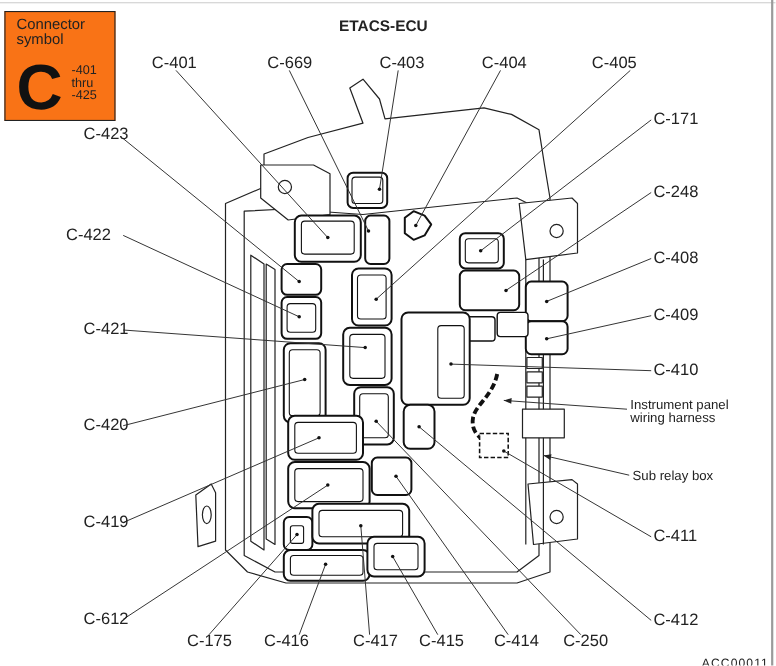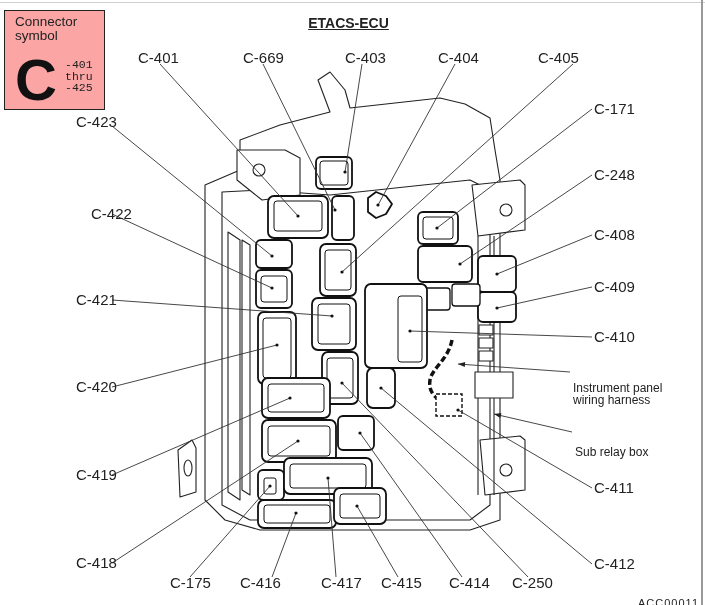--- a/index.html
+++ b/index.html
@@ -1,28 +1,28 @@
 <!DOCTYPE html>
 <html><head>
 <meta charset="utf-8">
 <style>
   html, body { margin: 0; padding: 0; background: #ffffff; }
   body { width: 705px; height: 605px; position: relative; overflow: hidden; font-family: "Liberation Sans", sans-serif; }
   .top-rule { position: absolute; left: 0; top: 2px; width: 705px; height: 1px; background: #cfcfcf; }
   .right-rule { position: absolute; left: 701px; top: 0; width: 2px; height: 605px; background: #9a9a9a; }
-  .legend-box { position: absolute; left: 4px; top: 10px; width: 101px; height: 100px; border: 1px solid #222; box-sizing: border-box; background: #fca5a5; }
+  .legend-box { position: absolute; left: 4px; top: 10px; width: 101px; height: 100px; border: 1px solid #222; box-sizing: border-box; background: #f97316; }
   .legend-title { position: absolute; left: 10px; top: 4px; font-size: 13.5px; line-height: 14px; color: #222; width: 90px; }
   .legend-letter { position: absolute; left: 10px; top: 38px; font-size: 58px; font-weight: bold; line-height: 62px; color: #111; }
-  .legend-range { position: absolute; left: 60px; top: 48px; font-size: 11.5px; line-height: 11.5px; color: #222; font-family: Liberation Mono, monospace; }
+  .legend-range { position: absolute; left: 60px; top: 48px; font-size: 11.5px; line-height: 11.5px; color: #222; }
   .legend-range div { white-space: nowrap; }
-  .diagram-title { position: absolute; left: 0; top: 15px; width: 705px; text-align: center; padding-left: 0; font-size: 14px; font-weight: bold; color: #222; text-decoration: underline; }
+  .diagram-title { position: absolute; left: 0; top: 15px; width: 705px; text-align: center; padding-left: 0; font-size: 14px; font-weight: bold; color: #222; }
   .diagram-title span { position: relative; left: -4px; }
   svg.diagram { position: absolute; left: 0; top: 0; }
   .callout { position: absolute; font-size: 15px; color: #222; white-space: nowrap; line-height: 12px; }
-  .note { position: absolute; font-size: 12px; color: #222; line-height: 12px; white-space: nowrap; margin-top: 20px; }
+  .note { position: absolute; font-size: 12px; color: #222; line-height: 12px; white-space: nowrap; }
   .code-frag { position: absolute; left: 638px; top: 598px; width: 62px; height: 7px; overflow: hidden; font-size: 11px; line-height: 11px; color: #222; letter-spacing: 1px; }
 </style>
 </head>
 <body>
 
 <div class="top-rule"></div>
 <div class="right-rule"></div>
 
 <div class="legend-box">
   <div class="legend-title">Connector symbol</div>
@@ -182,25 +182,25 @@
 <div class="callout" style="left:594px;top:229px">C-408</div>
 <div class="callout" style="left:594px;top:281px">C-409</div>
 <div class="callout" style="left:594px;top:331px">C-410</div>
 <div class="callout" style="left:594px;top:482px">C-411</div>
 <div class="callout" style="left:594px;top:558px">C-412</div>
 <div class="callout" style="left:512px;top:577px">C-250</div>
 <div class="callout" style="left:449px;top:577px">C-414</div>
 <div class="callout" style="left:381px;top:577px">C-415</div>
 <div class="callout" style="left:240px;top:577px">C-416</div>
 <div class="callout" style="left:321px;top:577px">C-417</div>
-<div class="callout" style="left:76px;top:557px">C-418</div>
+<div class="callout" style="left:76px;top:557px">C-612</div>
 <div class="callout" style="left:76px;top:469px">C-419</div>
 <div class="callout" style="left:76px;top:381px">C-420</div>
 <div class="callout" style="left:76px;top:294px">C-421</div>
-<div class="callout" style="left:91px;top:208px">C-422</div>
+<div class="callout" style="left:60px;top:208px">C-422</div>
 <div class="callout" style="left:76px;top:116px">C-423</div>
 <div class="callout" style="left:170px;top:577px">C-175</div>
 
 <div class="note" style="left:573px;top:362px">
   <div>Instrument panel</div>
   <div>wiring harness</div>
 </div>
 <div class="note" style="left:575px;top:426px">Sub relay box</div>
 
 <div class="code-frag">ACC00011</div>

